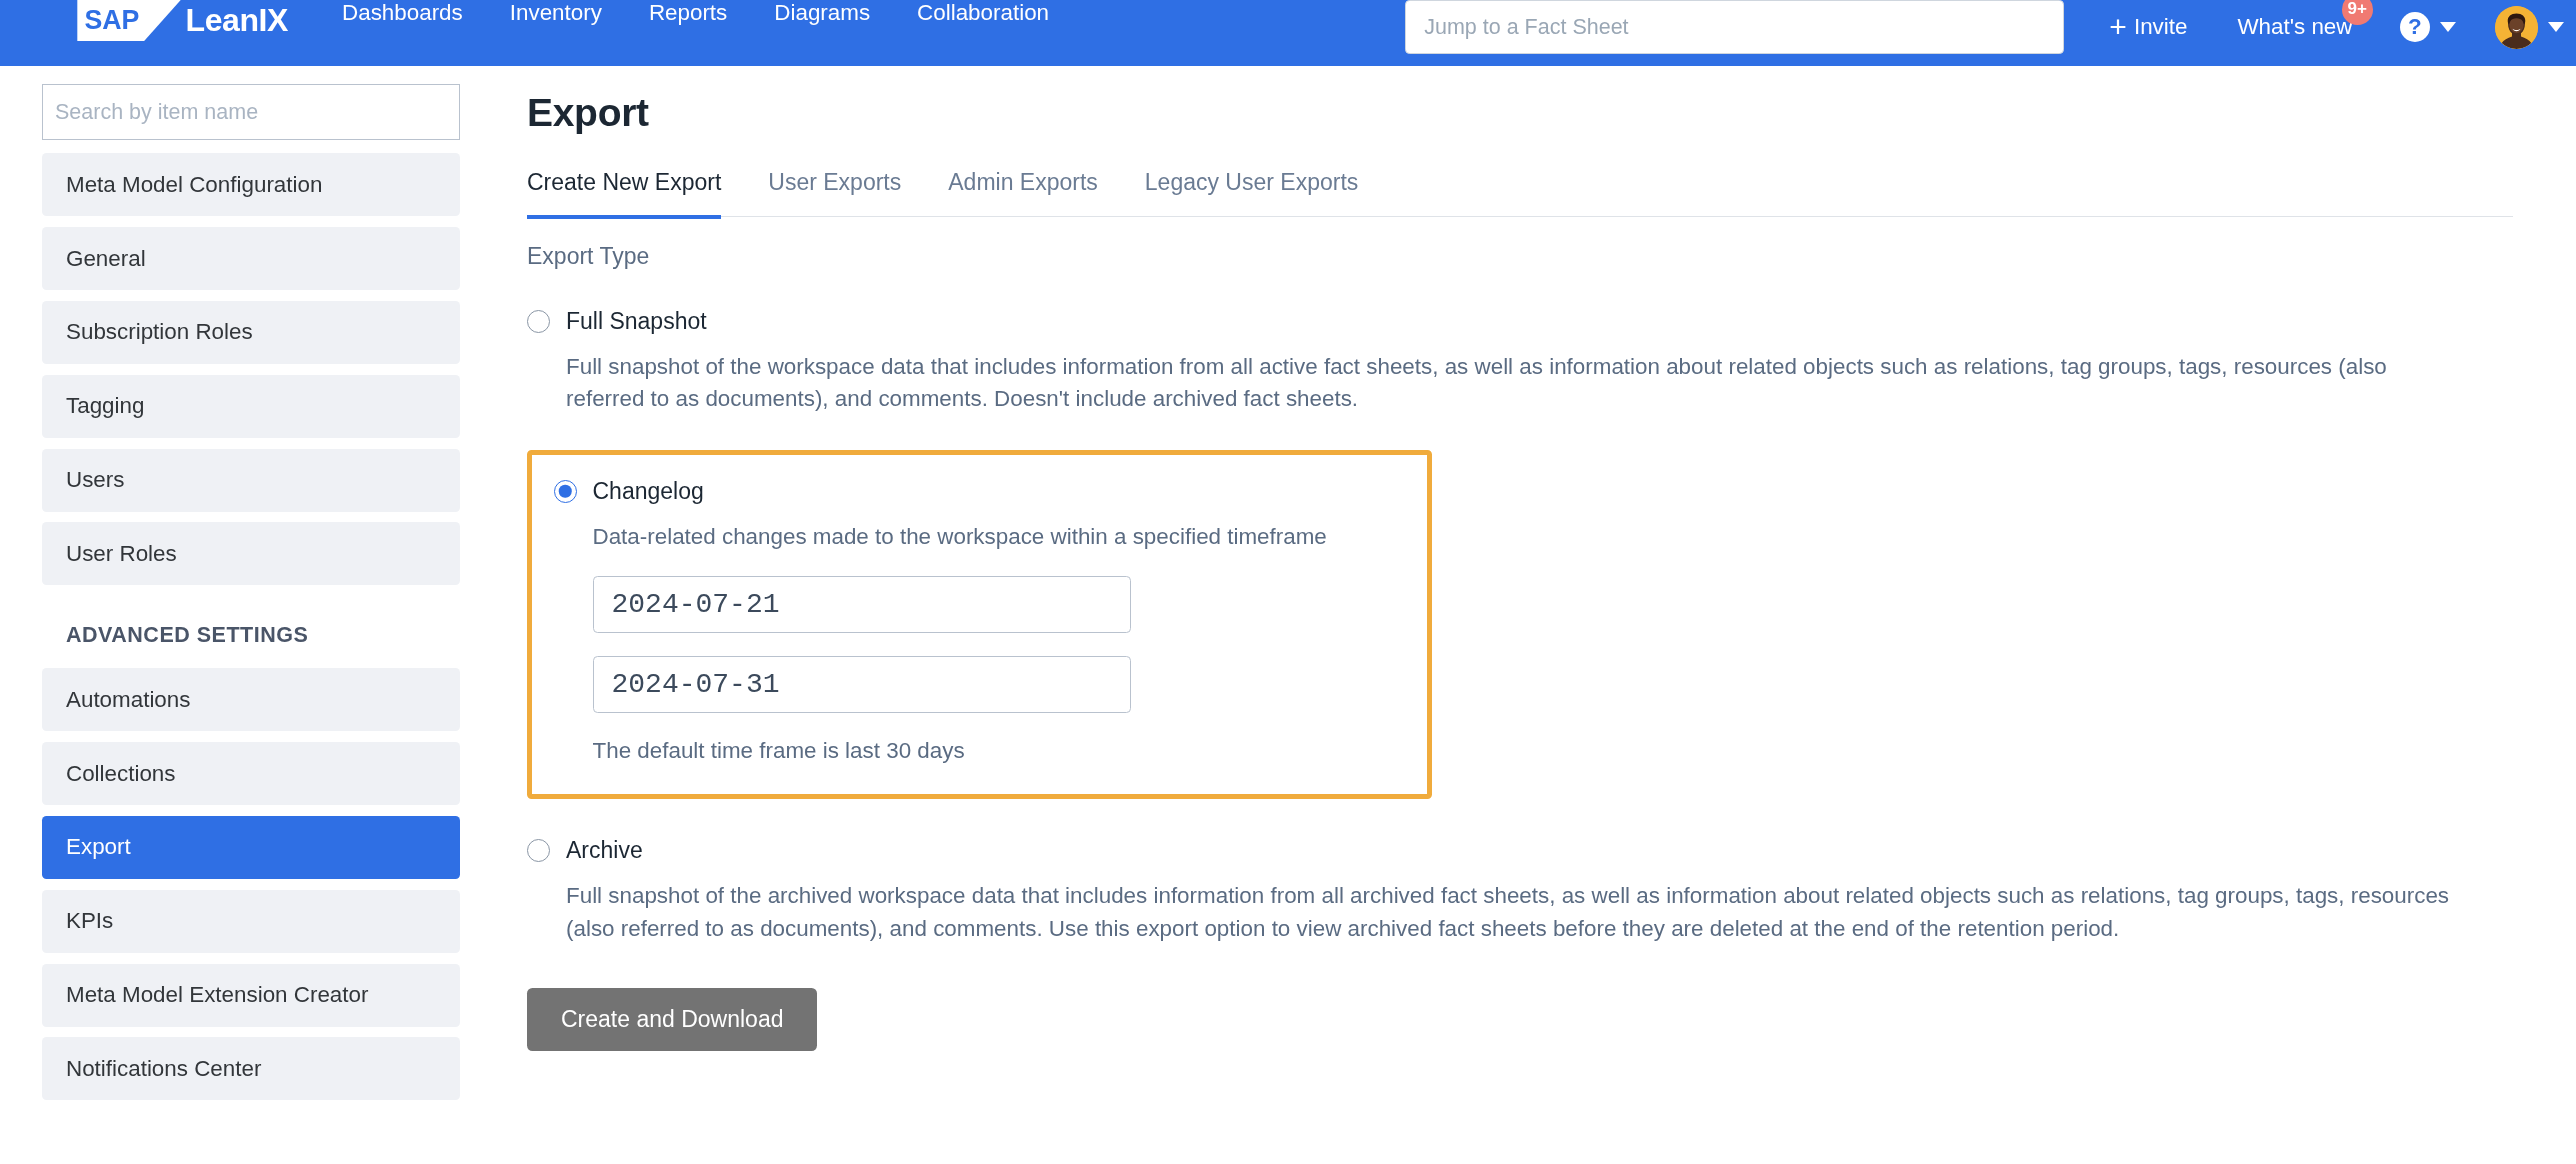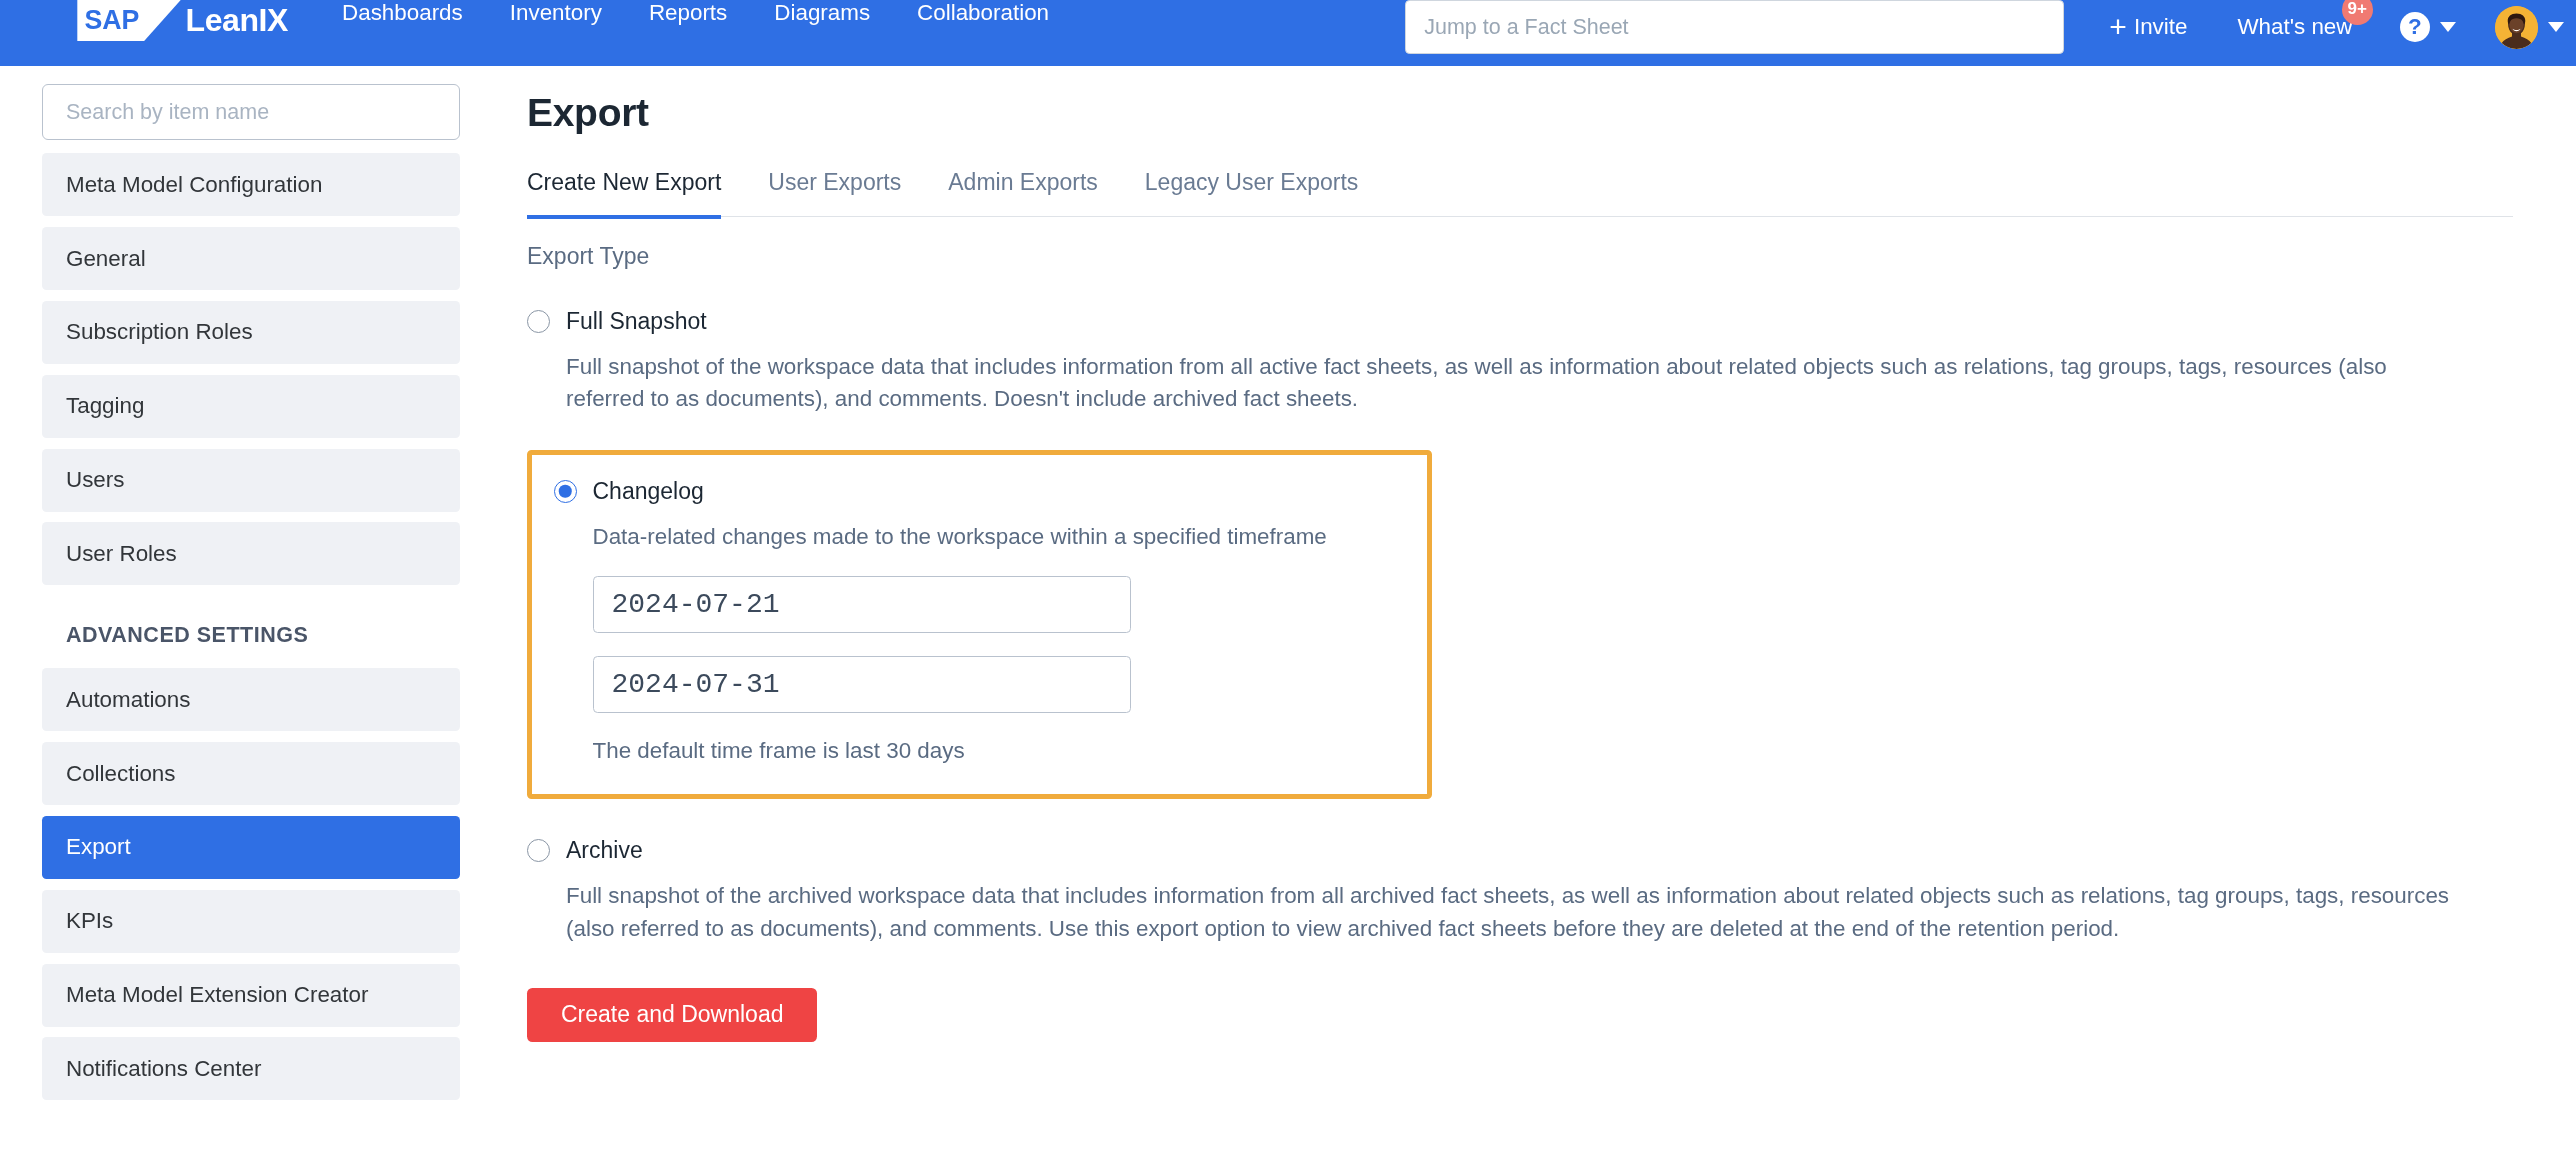--- a/index.html
+++ b/index.html
@@ -164,22 +164,22 @@
     width: 502px;
     padding: 18px 0 0 0;
     background: #ffffff;
     flex-shrink: 0;
   }
   .side-search-row { padding: 0 42px 0 42px; }
   .side-search {
     width: 100%;
     height: 56px;
     border: 0.9px solid #b9c2ce;
-    border-radius: 6px;
-    padding: 0 23px;
+    border-radius: 0;
+    padding: 0 12px;
     font-size: 21.5px;
     color: #32363a;
     font-family: "Liberation Sans", sans-serif;
     outline: none;
     background: #ffffff;
   }
   .side-search::placeholder { color: #a9b4c2; }
 
   .side-list { margin-top: 13.4px; }
   .side-item {
@@ -321,25 +321,25 @@
   }
   .hint {
     margin-top: 25px;
     margin-left: 39px;
     font-size: 22.4px;
     color: #5a6b82;
   }
 
   .primary-btn {
     margin-top: 43px;
-    background: #ef4444;
+    background: #737373;
     color: #ffffff;
     border: none;
     border-radius: 5.4px;
-    height: 54px;
+    height: 63px;
     padding: 0 34px;
     font-size: 23px;
     font-family: "Liberation Sans", sans-serif;
     cursor: pointer;
   }
 </style>
 </head>
 <body>
 
 <div class="topnav">

